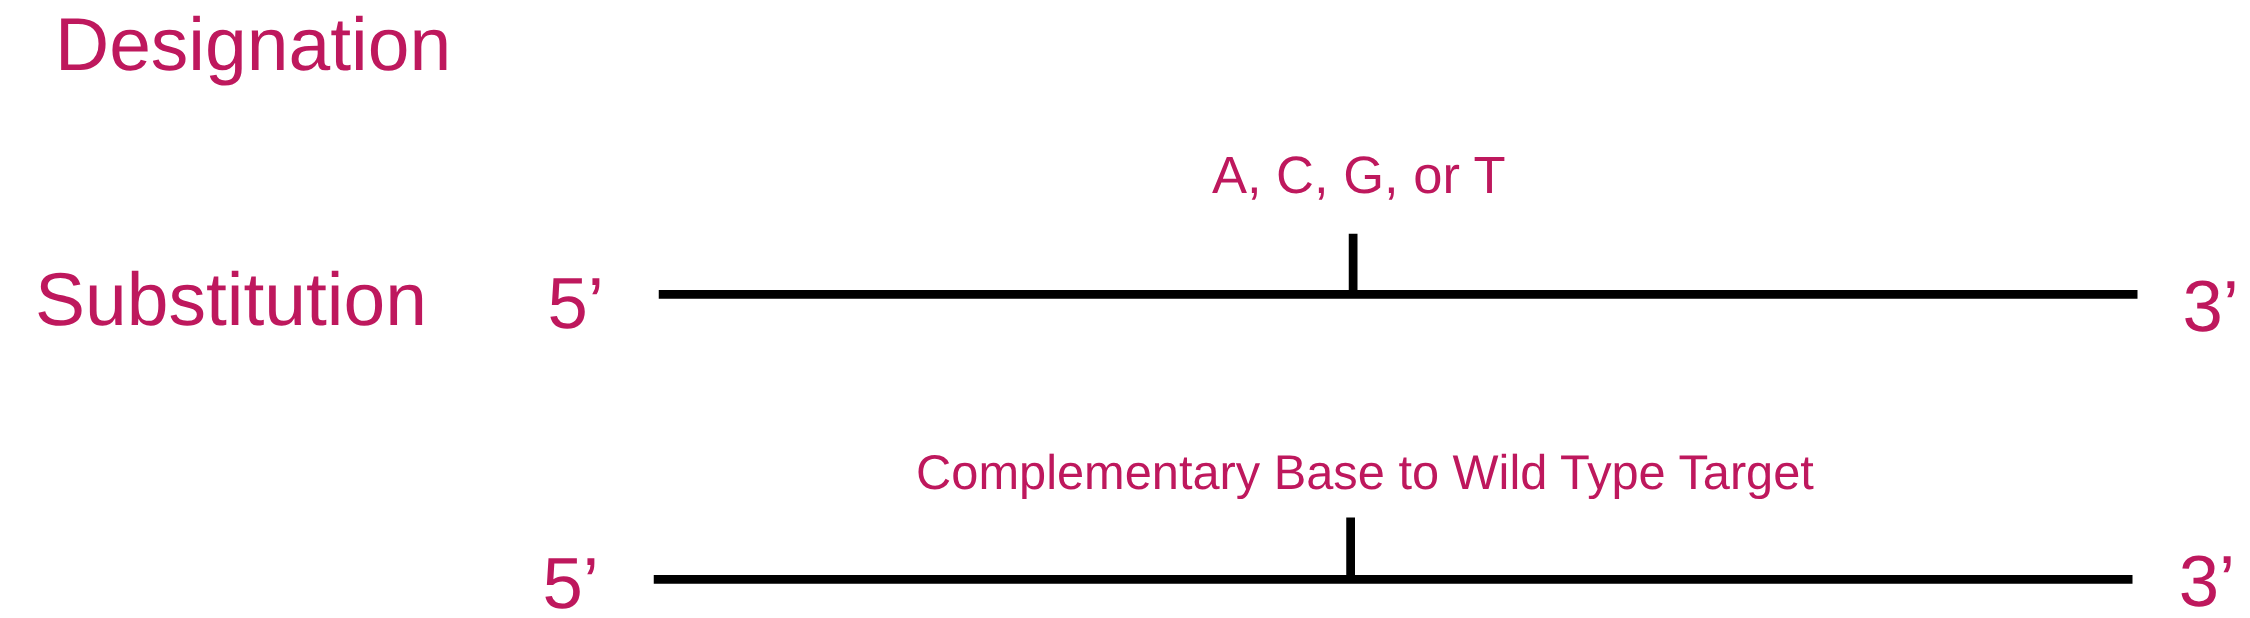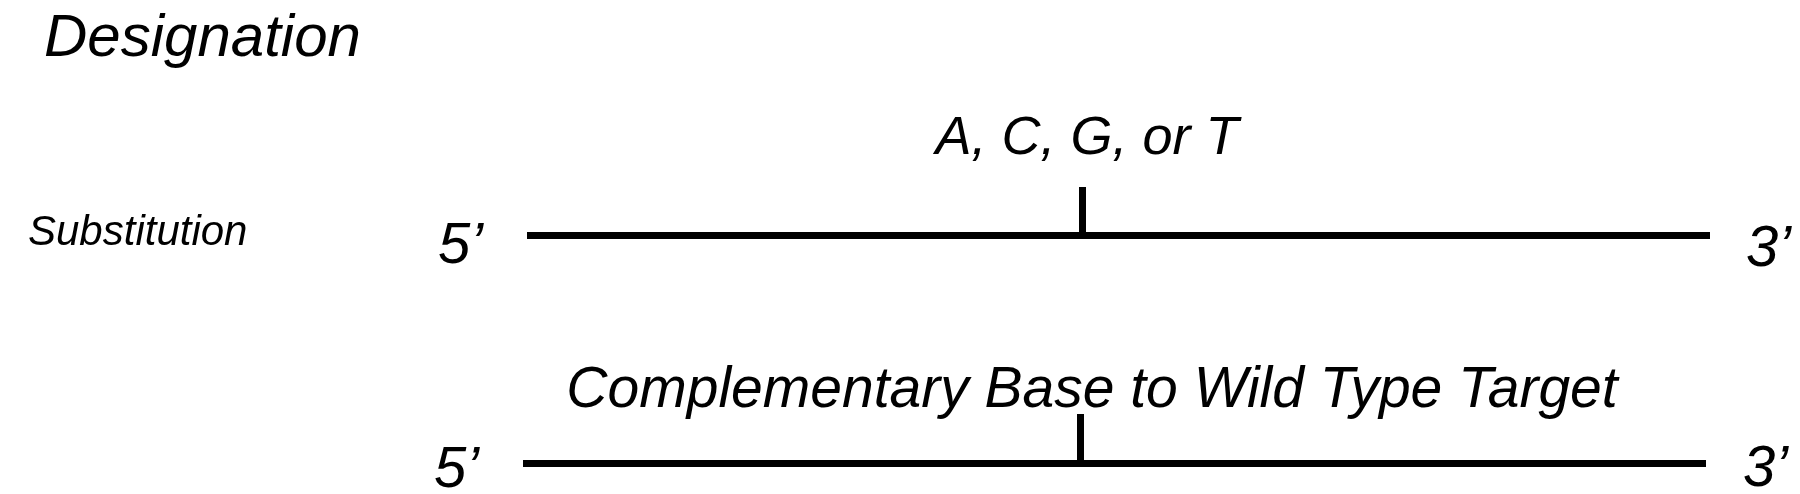--- a/index.html
+++ b/index.html
@@ -13,61 +13,60 @@
     height: 494px;
     background: #ffffff;
     font-family: "Liberation Sans", sans-serif;
     color: #000000;
     overflow: hidden;
   }
   .txt {
     position: absolute;
     white-space: nowrap;
     line-height: 1;
-    color: #000000;
-    font-style: italic;
+    color: #be185d;
   }
   .hdr {
     font-size: 60px;
   }
   .hdr-designation {
     left: 44px;
     top: 6px;
   }
   .hdr-probe {
     left: 1105px;
     top: 6px;
     transform: translateX(-50%);
   }
   .row-label {
-    font-size: 42px;
+    font-size: 60px;
   }
   .lbl-substitution {
     left: 28px;
     top: 210px;
   }
   .lbl-perfect-match {
     left: 11px;
     top: 436px;
   }
   .end-label {
     font-size: 58px;
   }
   .five-1 { left: 438px; top: 214px; }
   .three-1 { left: 1746px; top: 217px; }
   .five-2 { left: 434px; top: 438px; }
   .three-2 { left: 1743px; top: 437px; }
   .tick-label-1 {
-    font-size: 54px;
+    font-size: 42px;
     left: 1087px;
-    top: 108px;
+    top: 119px;
     transform: translateX(-50%);
   }
   .tick-label-2 {
-    font-size: 57px;
+    font-size: 39px;
     left: 1092px;
     top: 359px;
     transform: translateX(-50%);
   }
   .probe-line {
     position: absolute;
     height: 7px;
     width: 1183px;
     background: #000000;
   }

